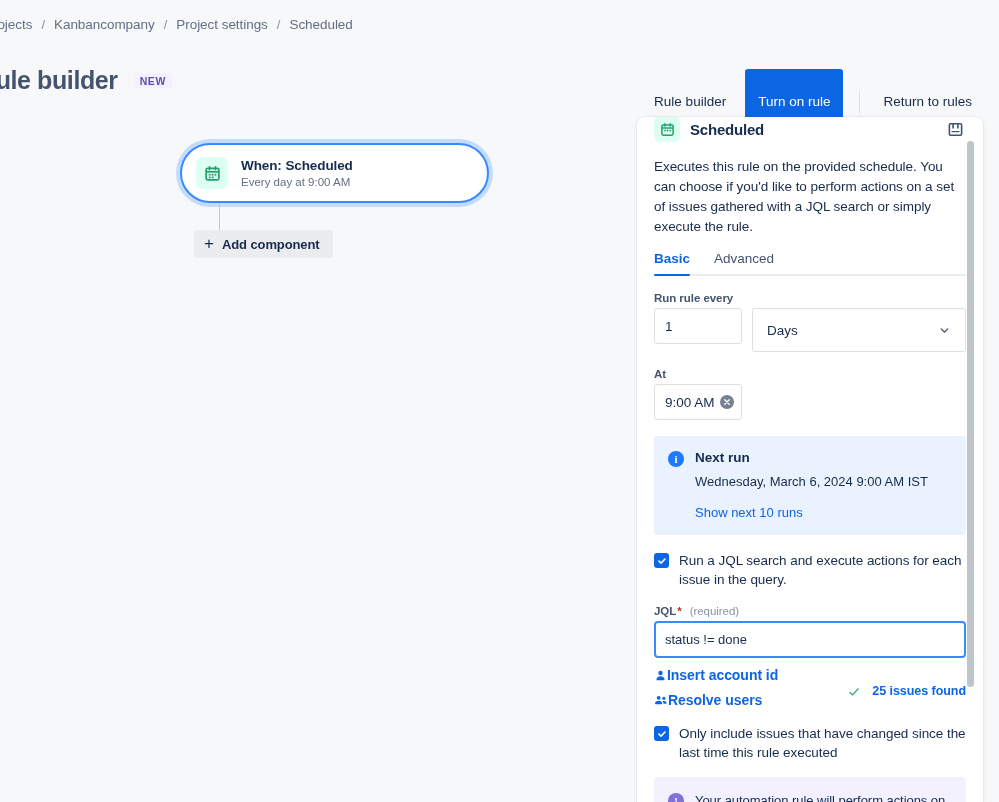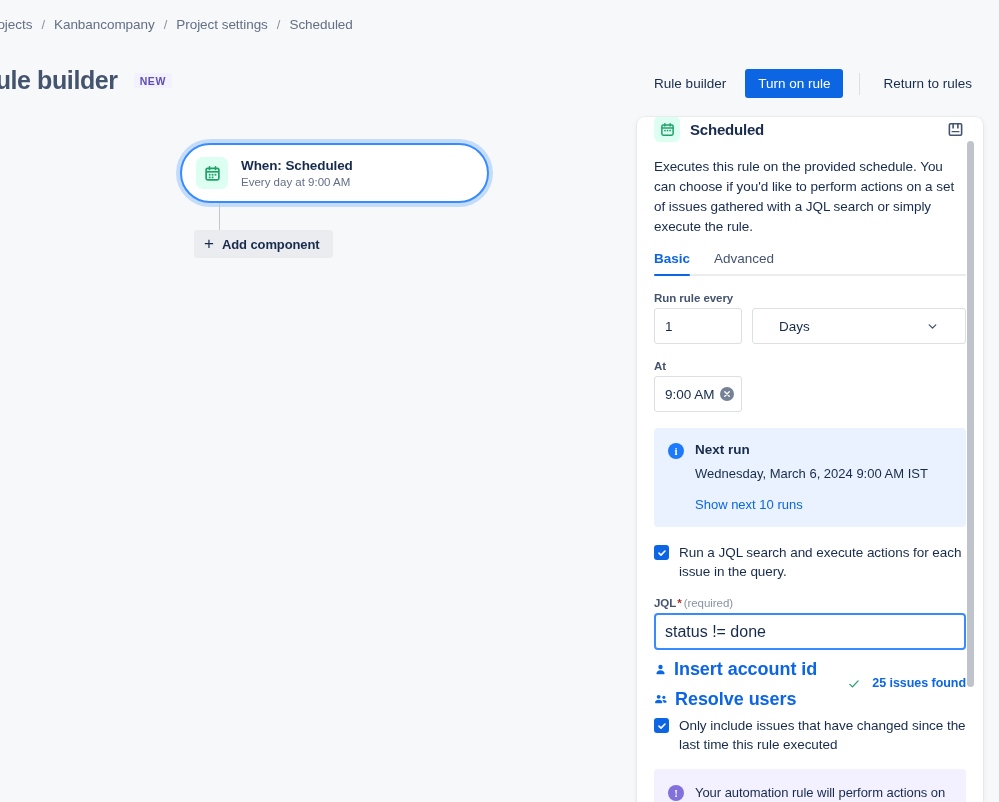--- a/index.html
+++ b/index.html
@@ -98,21 +98,21 @@
     cursor: pointer;
     white-space: nowrap;
   }
   .btn-primary {
     background: #0C66E4;
     border: none;
     color: #FFFFFF;
     font-family: inherit;
     font-size: 13.5px;
     font-weight: 500;
-    padding: 7px 13px;
+    padding: 25px 13px;
     border-radius: 3px;
     cursor: pointer;
     margin-left: 8px;
     white-space: nowrap;
   }
   .vdivider {
     width: 1px;
     height: 22px;
     background: #DCDFE4;
     margin: 0 12px 0 16px;
@@ -300,21 +300,21 @@
 
   .field-label {
     font-size: 11.5px;
     font-weight: 700;
     color: #44546F;
     margin-top: 16px;
     margin-bottom: 4px;
     letter-spacing: -0.05px;
   }
   .field-label .req { color: #AE2E24; margin-left: 1px; }
-  .field-label .opt { color: #8993A4; font-weight: 400; margin-left: 2px; }
+  .field-label .opt { color: #8993A4; font-weight: 400; margin-left: 8px; }
 
   .field-row {
     display: flex;
     gap: 10px;
   }
   .input-box {
     height: 36px;
     background: #FFFFFF;
     border: 1px solid #DCDFE4;
     border-radius: 3px;
@@ -322,28 +322,28 @@
     align-items: center;
     padding: 0 10px;
     font-size: 13.5px;
     color: #172B4D;
     cursor: text;
   }
   .input-num { width: 88px; }
   .input-time { width: 88px; justify-content: space-between; padding-right: 7px; }
   .select-box {
     flex: 1;
-    height: 36px;
+    height: 44px;
     background: #FFFFFF;
     border: 1px solid #DCDFE4;
     border-radius: 3px;
     display: flex;
     align-items: center;
     justify-content: space-between;
-    padding: 0 26px;
+    padding: 0 14px;
     font-size: 13.5px;
     color: #172B4D;
     cursor: pointer;
   }
   .clear-x {
     width: 14px; height: 14px;
     border-radius: 50%;
     background: #758195;
     display: flex;
     align-items: center;
@@ -423,35 +423,34 @@
 
   .jql-input {
     margin-top: 4px;
     height: 37px;
     background: #FFFFFF;
     border: 2px solid #388BFF;
     border-radius: 4px;
     display: flex;
     align-items: center;
     padding: 0 9px;
-    font-size: 16px;
+    font-size: 13px;
     color: #172B4D;
     cursor: text;
   }
 
   .links-area {
     position: relative;
     margin-top: 9px;
     height: 46px;
   }
   .mini-link {
     display: flex;
     align-items: center;
-    gap: 7px;
-    font-size: 18px;
+    font-size: 14px;
     font-weight: 600;
     color: #0C66E4;
     text-decoration: none;
     cursor: pointer;
     letter-spacing: -0.05px;
     text-align: right;
   }
   .mini-link + .mini-link { margin-top: 9px; }
   .issues-found {
     position: absolute;

